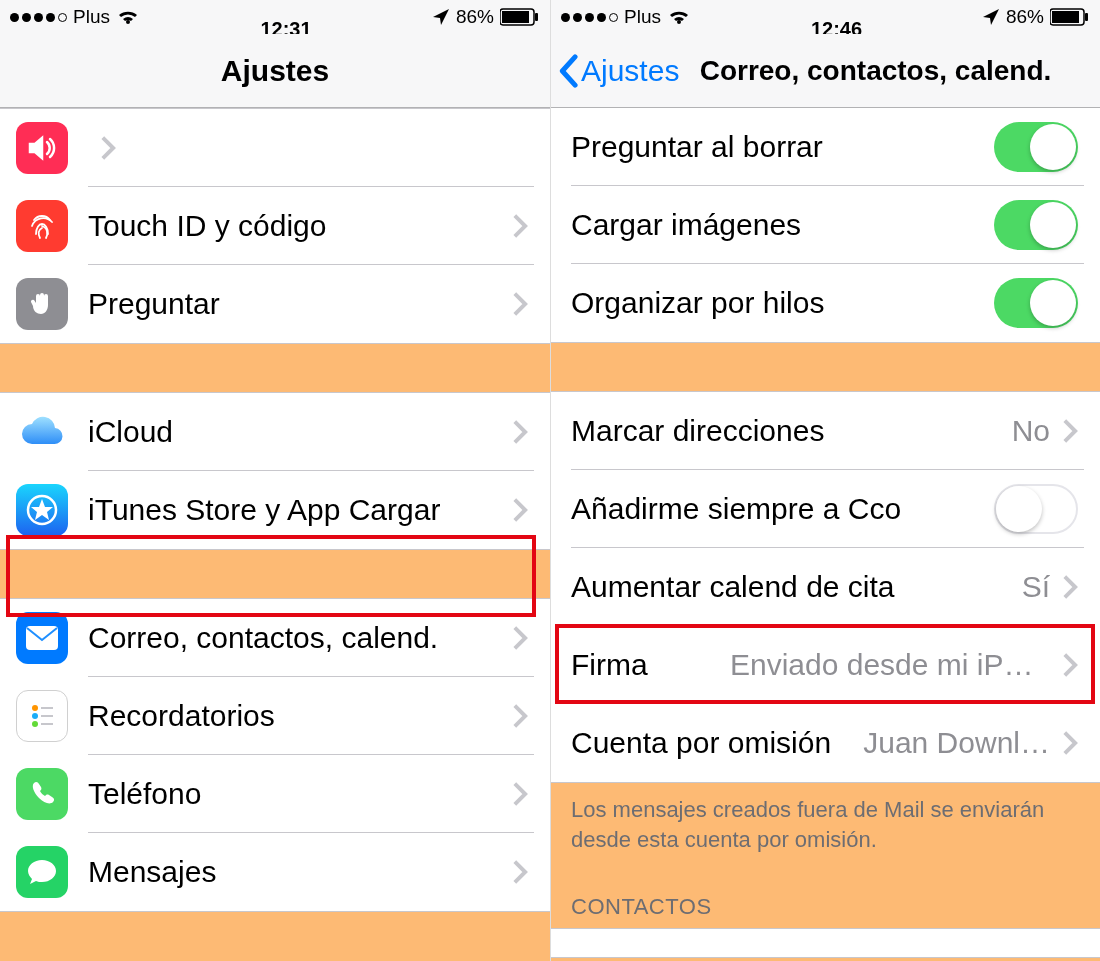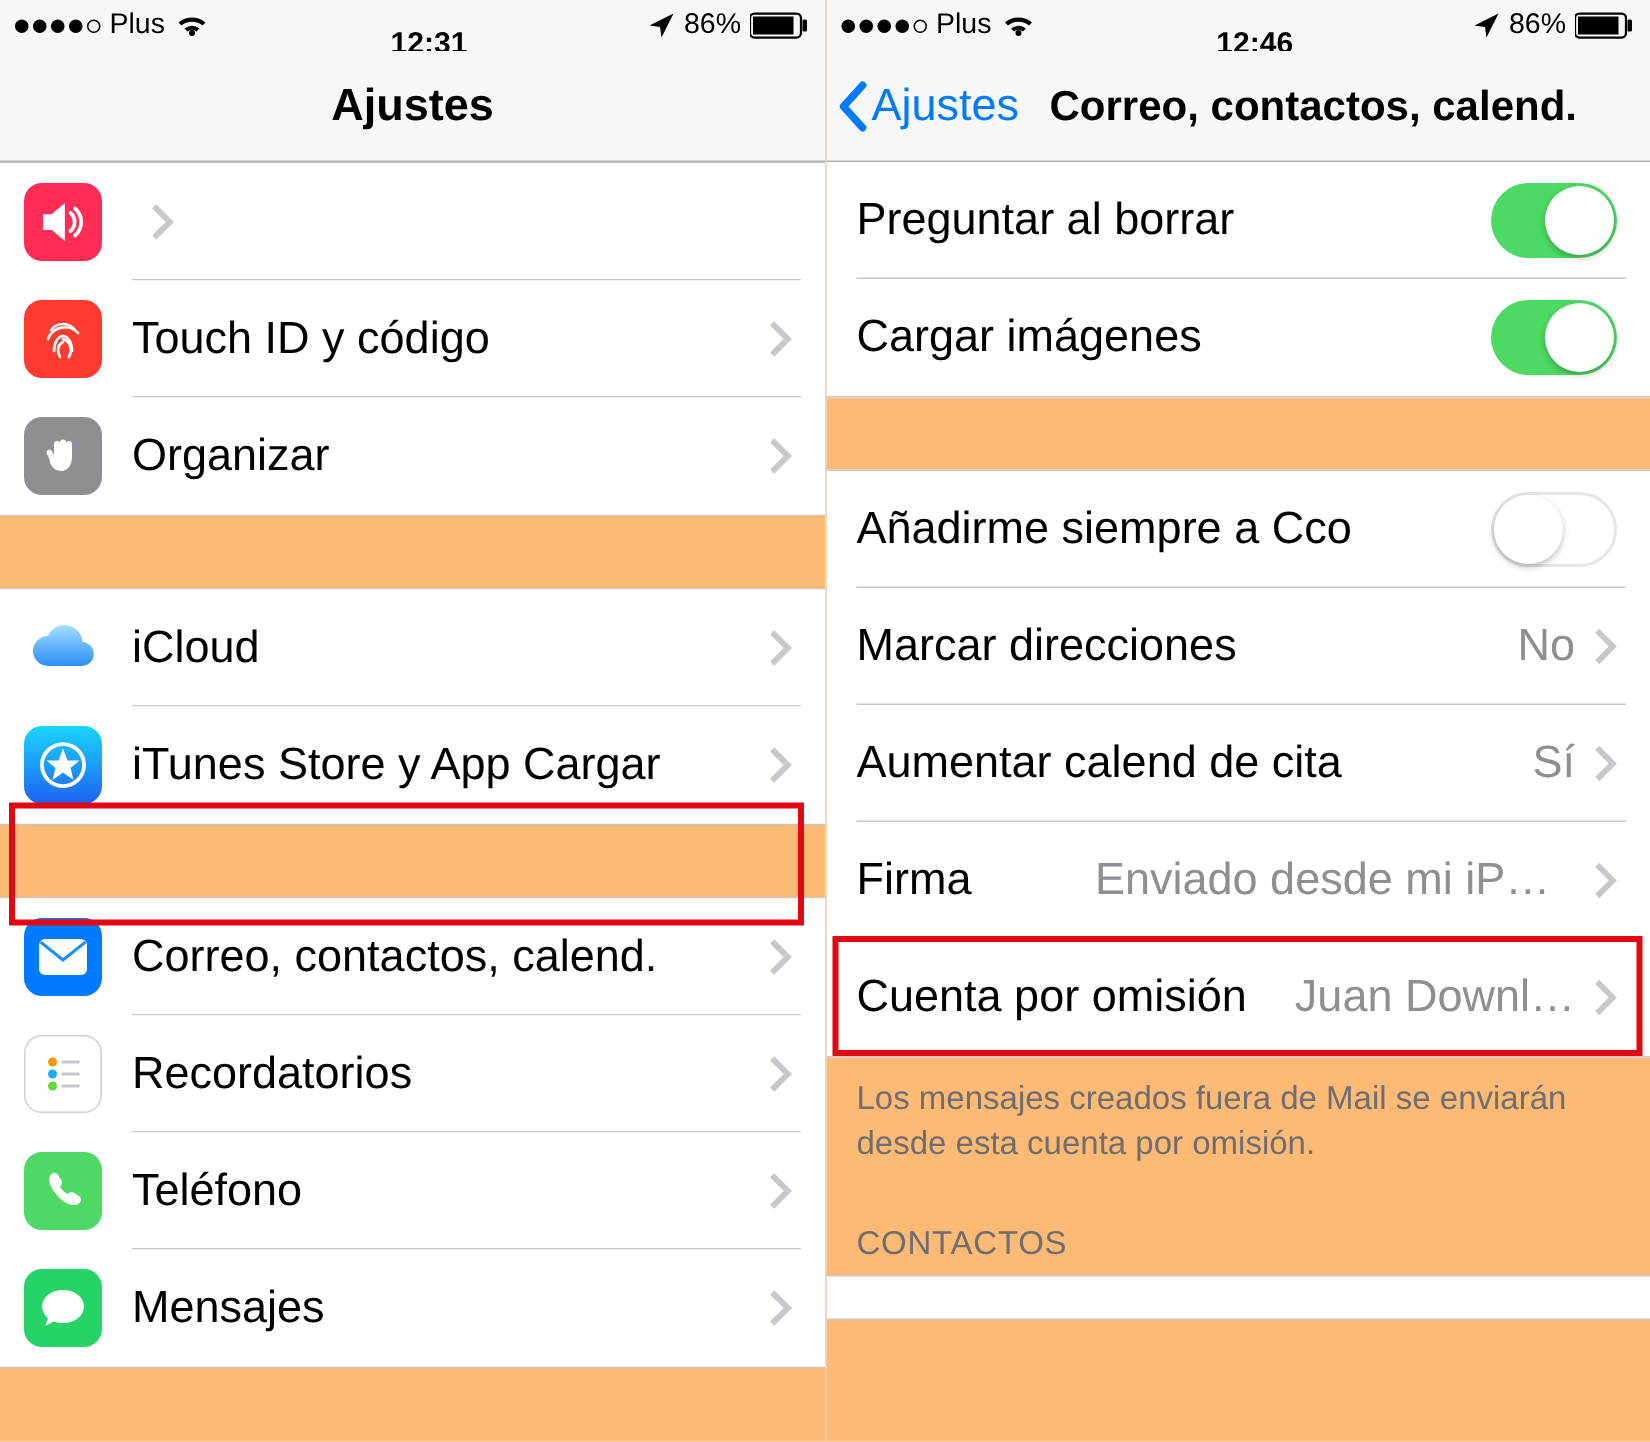--- a/index.html
+++ b/index.html
@@ -116,21 +116,21 @@
     flex: 1;
     white-space: nowrap;
     overflow: hidden;
     text-overflow: ellipsis;
   }
   .row .sublabel {
     font-size: 22px;
     color: #8e8e93;
     margin-top:2px;
   }
-  .row .labels { display:flex; flex-direction:column; flex:1; overflow:hidden;}
+  .row .labels { display:flex; flex-direction:row; flex:1; overflow:hidden;align-items:flex-end;}
   .row .value {
     font-size: 30px;
     color: #8e8e93;
     margin-left: 12px;
     white-space: nowrap;
     max-width: 320px;
     overflow: hidden;
     text-overflow: ellipsis;
   }
   .chevron {
@@ -269,21 +269,21 @@
             </svg>
         </div>
       </div>
       <div class="row">
         <div class="icon-slot bg-gray">
           <svg width="30" height="30" viewBox="0 0 30 30">
               <path d="M9 14V7a2 2 0 014 0V6a2 2 0 014 0v1a2 2 0 014 0v9c0 5-3 9-7 9s-8-3-8-8l-2-4a2 2 0 013-2z" fill="#fff"></path>
             </svg>
         </div>
         <div class="inner">
-          <div class="label">Organizar</div>
+          <div class="label">Preguntar</div>
           <svg class="chevron" viewBox="0 0 12 20">
               <path d="M2 2l8 8-8 8" fill="none" stroke="currentColor" stroke-width="3"></path>
             </svg>
         </div>
       </div>
     </div>
 
     <div class="spacer-md"></div>
 
     <div class="group">
@@ -447,44 +447,52 @@
         </div>
       </div>
       <div class="row noicon">
         <div class="inner">
           <div class="label">Cargar imágenes</div>
           <div class="toggle on">
               <div class="knob"></div>
             </div>
         </div>
       </div>
+      <div class="row noicon">
+        <div class="inner">
+          <div class="label">Organizar por hilos</div>
+          <div class="toggle on">
+              <div class="knob"></div>
+            </div>
+        </div>
+      </div>
     </div>
 
     <div class="spacer-md"></div>
 
     <div class="group">
+      <div class="row noicon">
+        <div class="inner">
+          <div class="label">Marcar direcciones</div>
+          <div class="value">No</div>
+          <svg class="chevron" viewBox="0 0 12 20">
+              <path d="M2 2l8 8-8 8" fill="none" stroke="currentColor" stroke-width="3"></path>
+            </svg>
+        </div>
+      </div>
       <div class="row noicon">
         <div class="inner">
           <div class="label">Añadirme siempre a Cco</div>
           <div class="toggle off">
               <div class="knob"></div>
             </div>
         </div>
       </div>
       <div class="row noicon">
         <div class="inner">
-          <div class="label">Marcar direcciones</div>
-          <div class="value">No</div>
-          <svg class="chevron" viewBox="0 0 12 20">
-              <path d="M2 2l8 8-8 8" fill="none" stroke="currentColor" stroke-width="3"></path>
-            </svg>
-        </div>
-      </div>
-      <div class="row noicon">
-        <div class="inner">
           <div class="label">Aumentar calend de cita</div>
           <div class="value">Sí</div>
           <svg class="chevron" viewBox="0 0 12 20">
               <path d="M2 2l8 8-8 8" fill="none" stroke="currentColor" stroke-width="3"></path>
             </svg>
         </div>
       </div>
       <div class="row noicon">
         <div class="inner">
           <div class="label">Firma</div>

